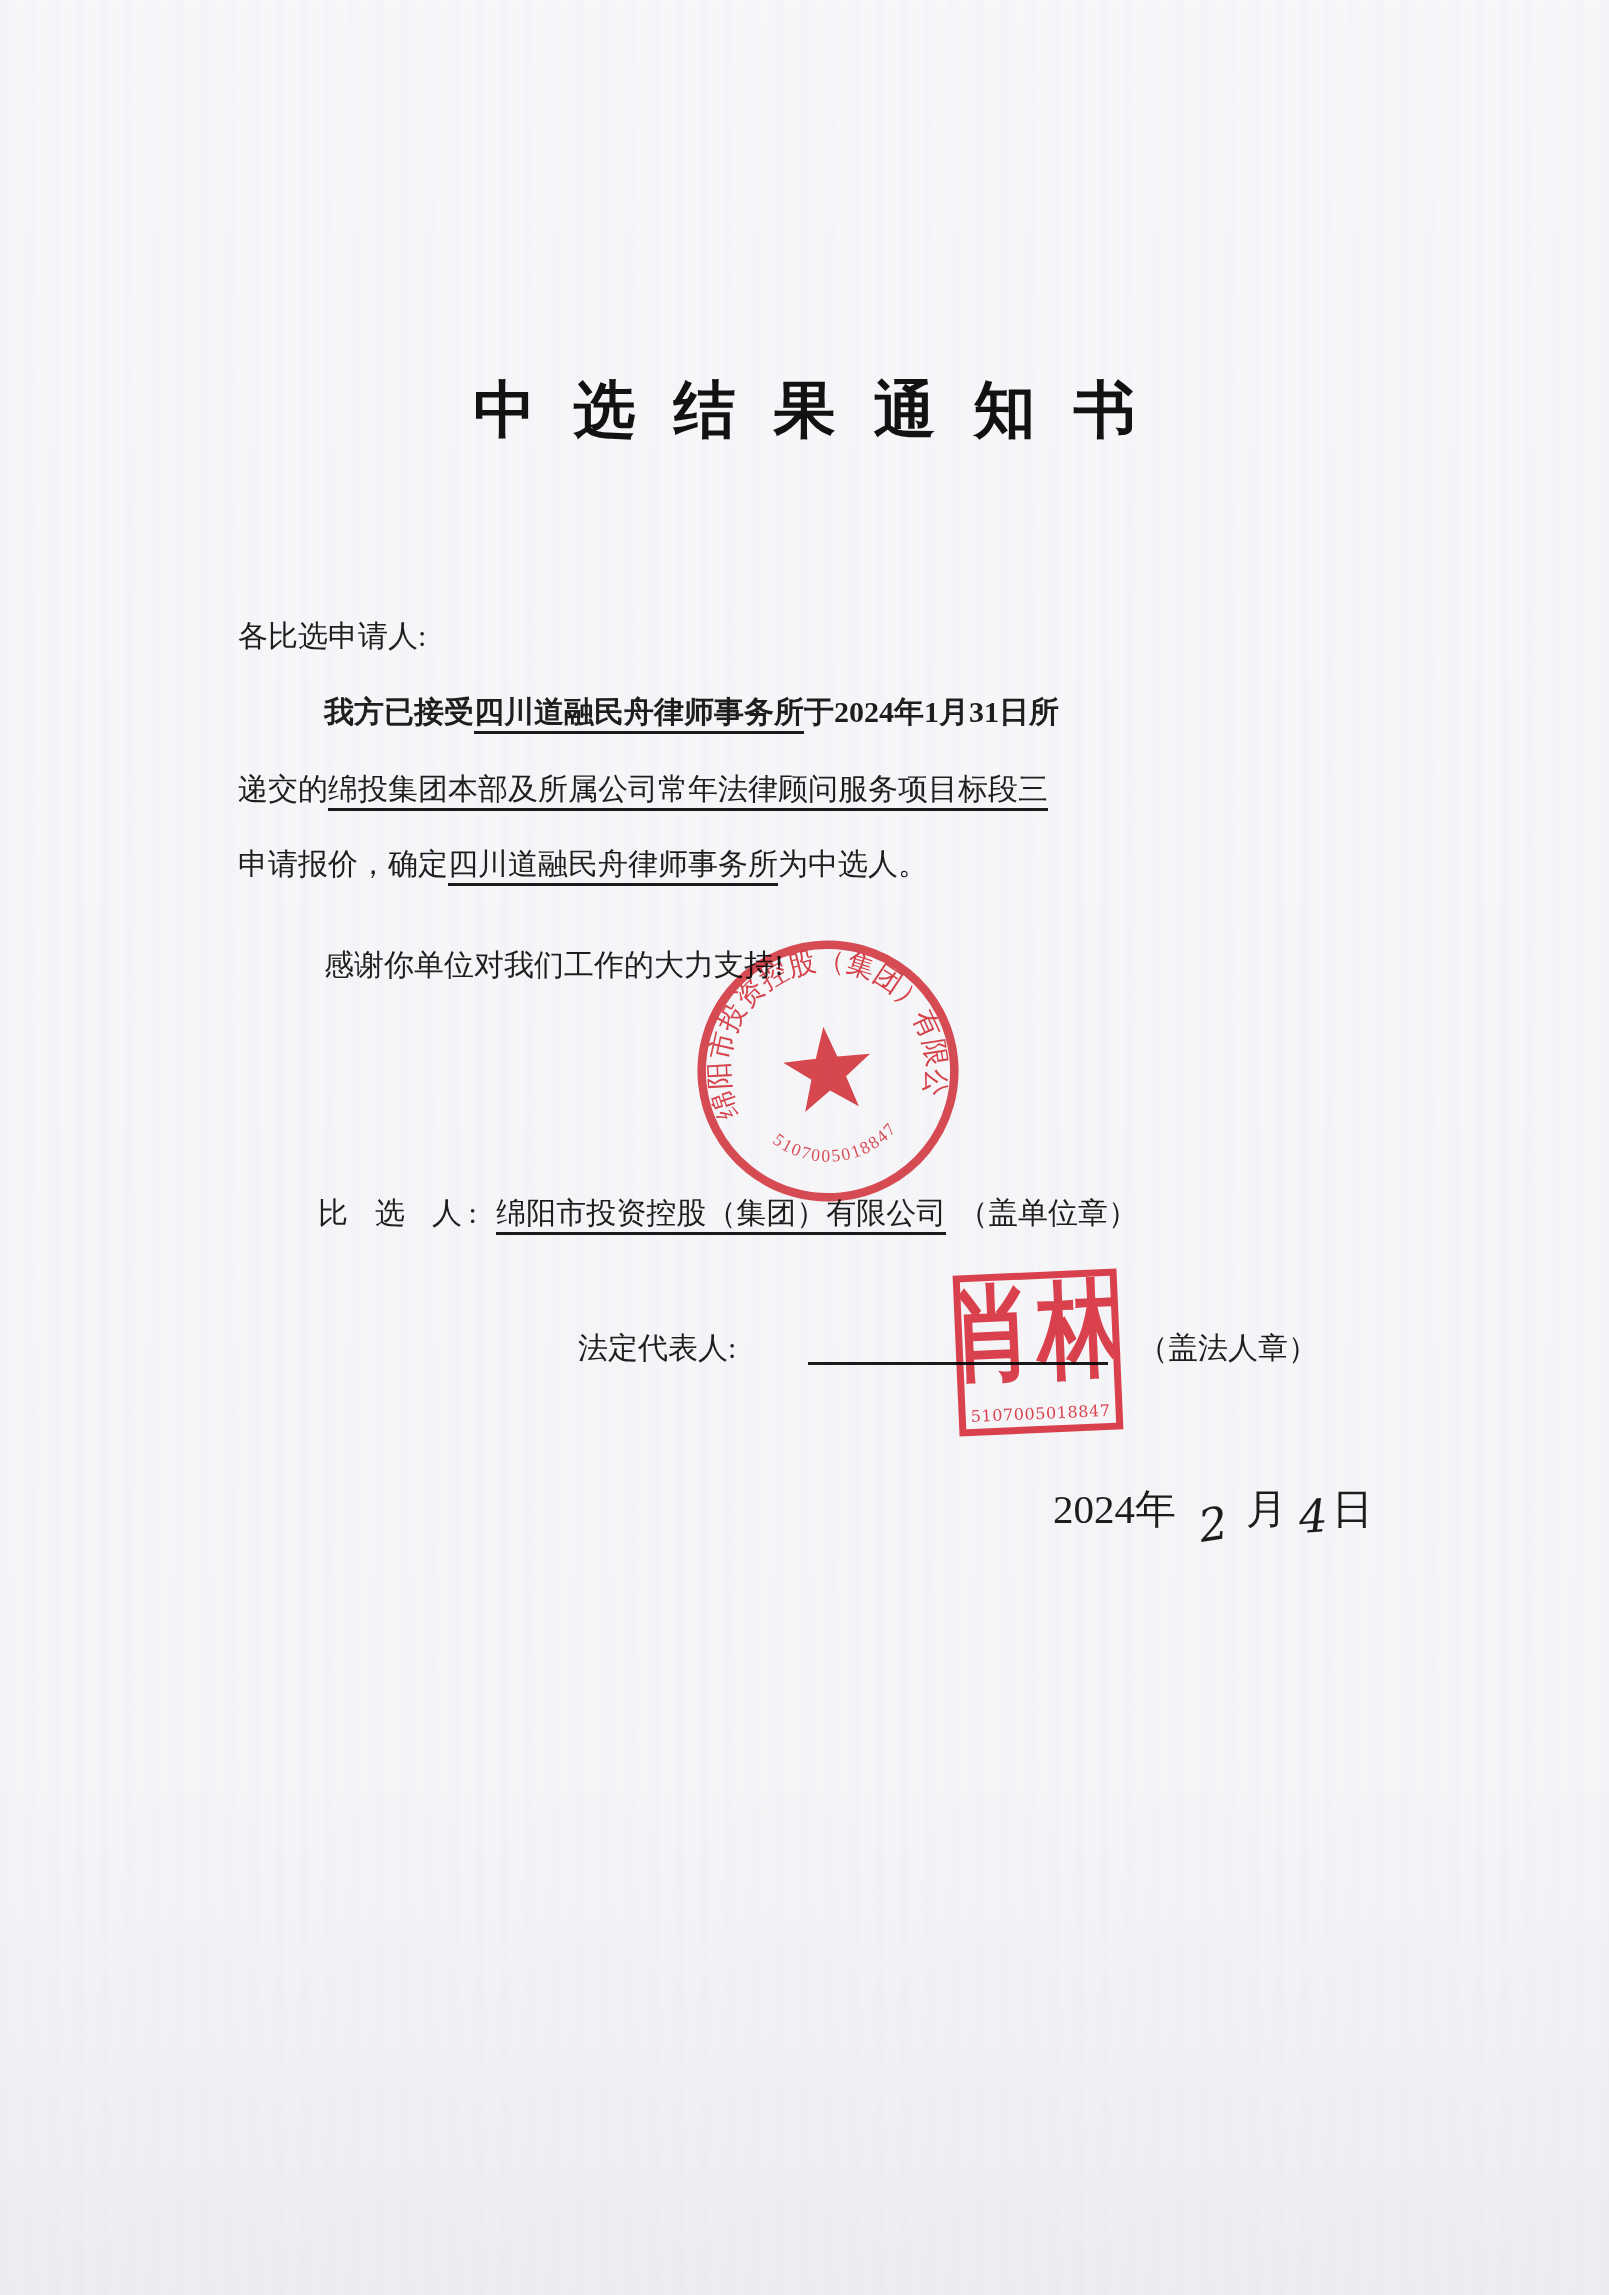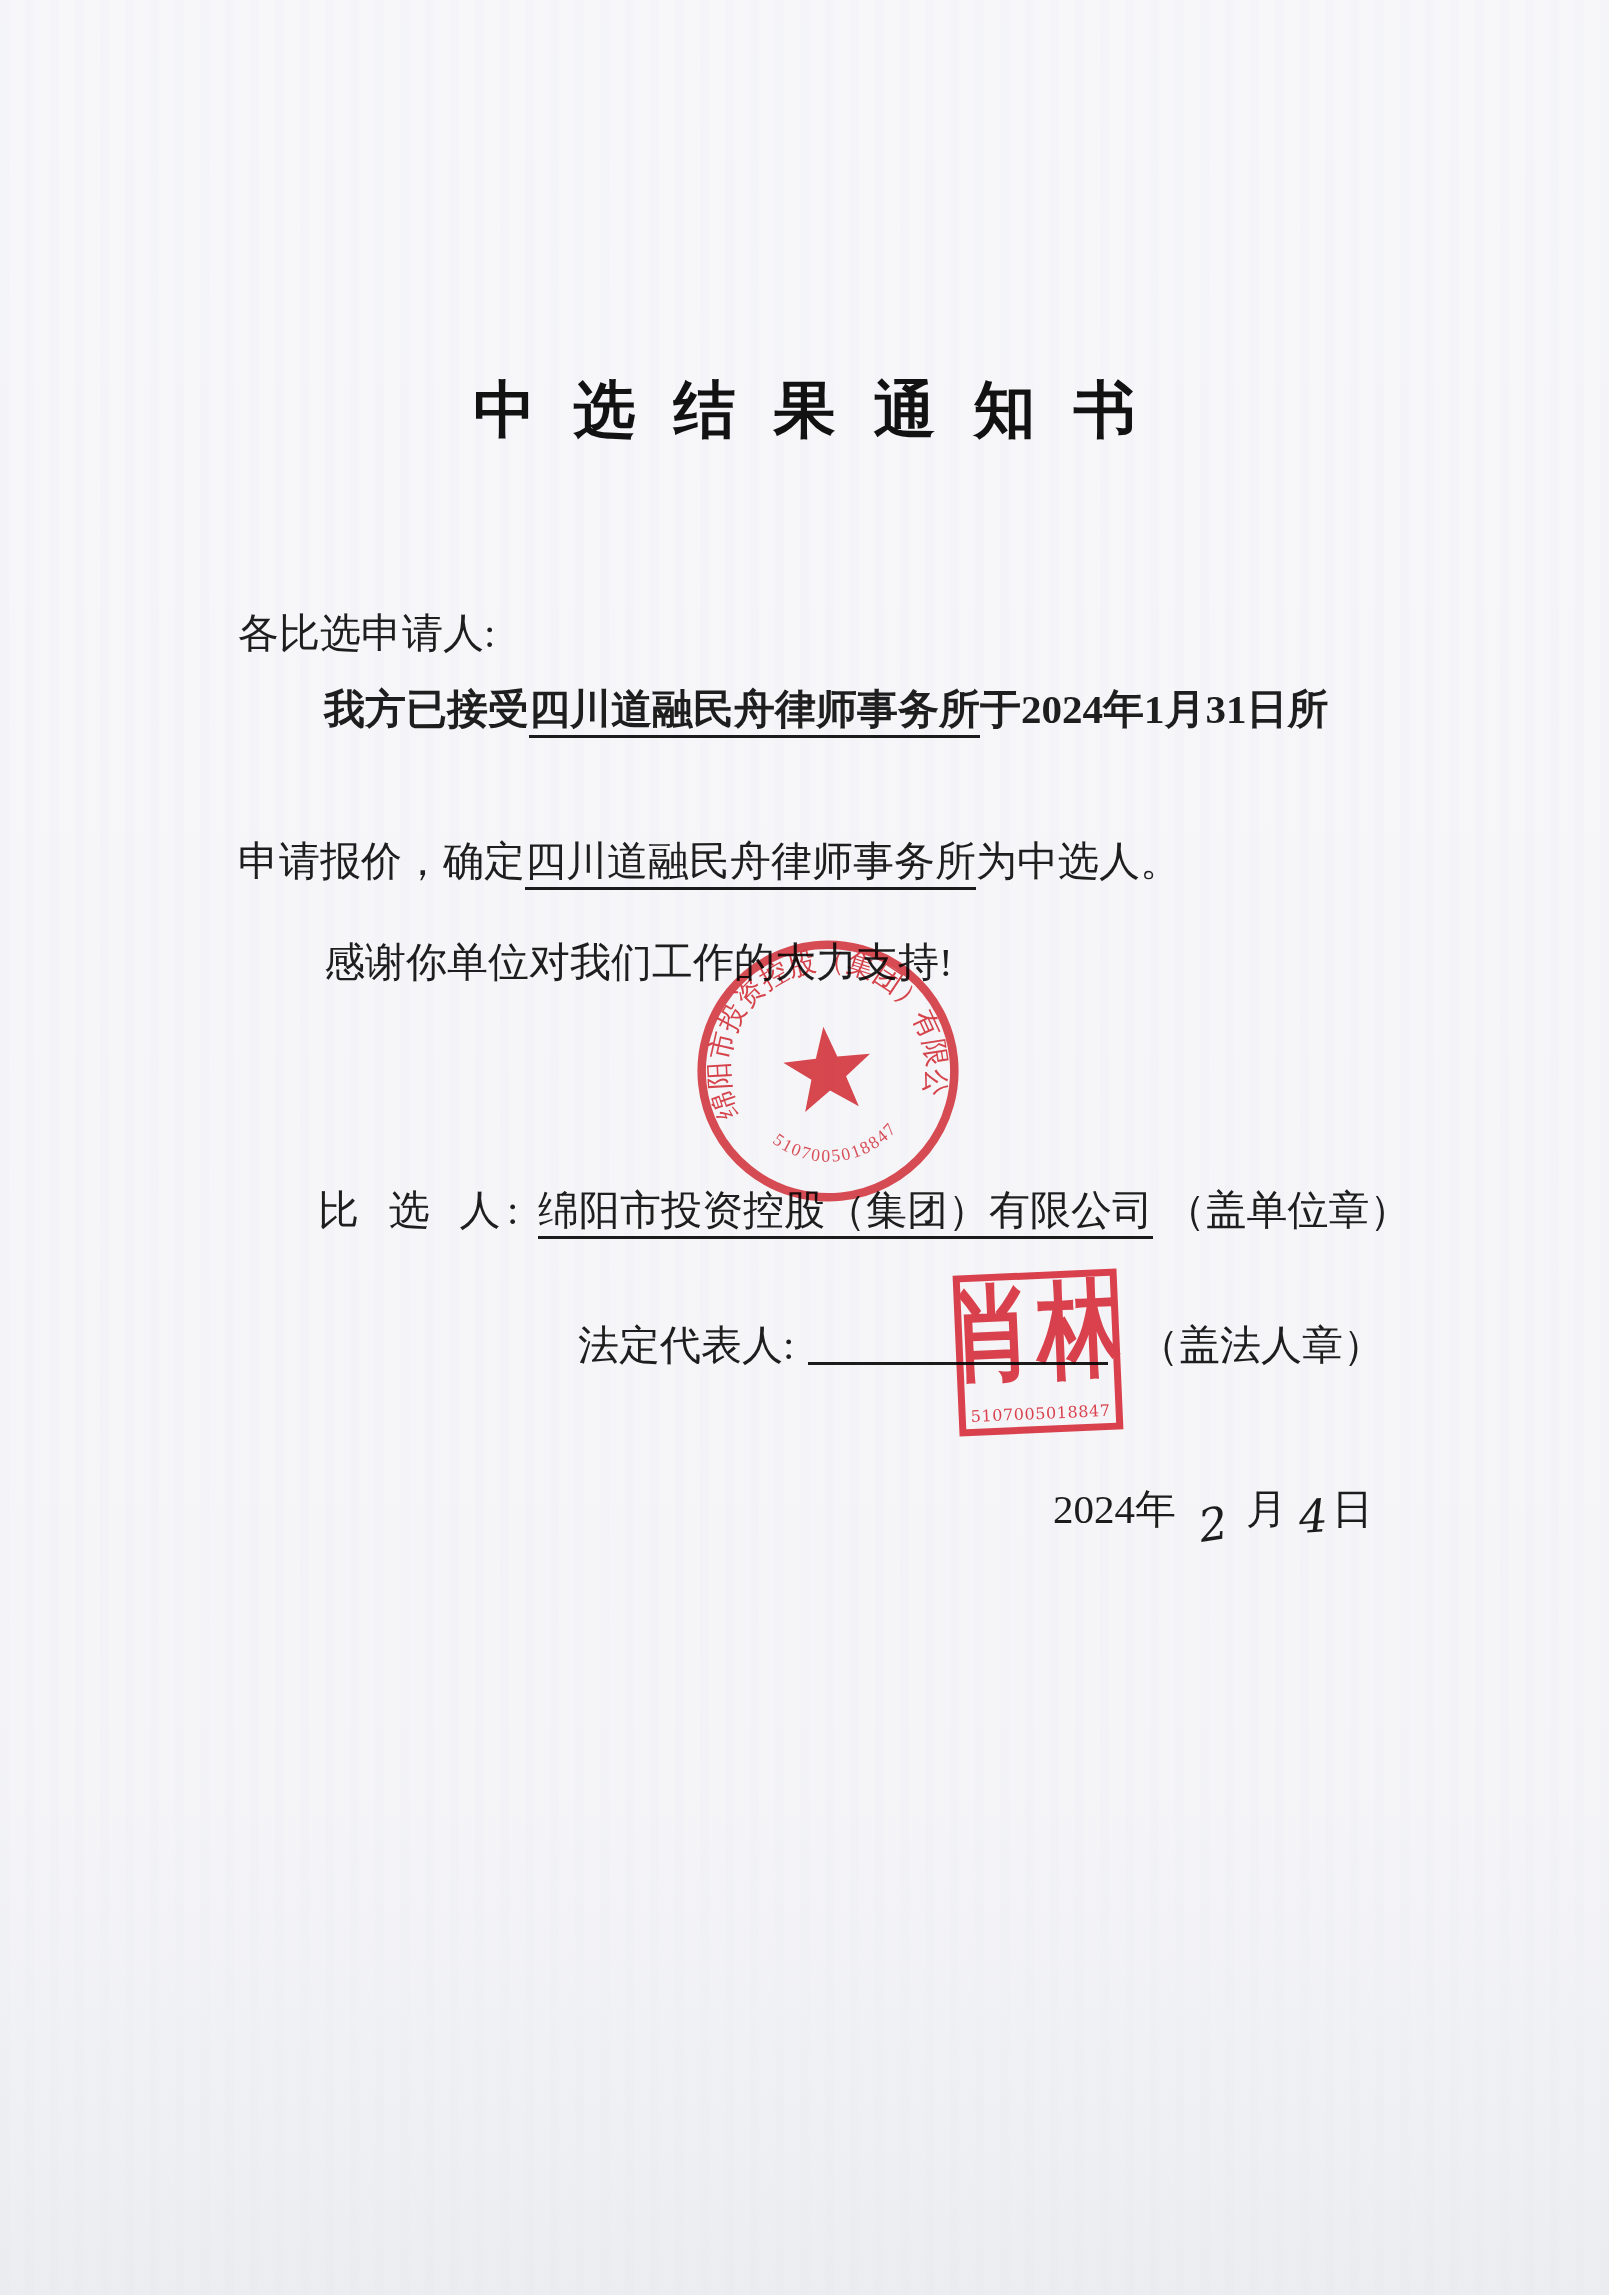--- a/index.html
+++ b/index.html
@@ -22,23 +22,24 @@
     text-align:center;
     font-family:Liberation Mono, monospace;
     font-weight:800;
     font-size:62px;line-height:1.1;
     letter-spacing:38px;padding-left:38px;
     color:#121212;
     white-space:nowrap;
   }
   .line{
     position:absolute;
-    font-size:41px;line-height:1.12;
+    font-size:30px;line-height:1.12;
     white-space:nowrap;
     color:#1e1e1e;
+    margin-top:8px;
   }
   .u{
     border-bottom:3.2px solid #1b1b1b;
     padding-bottom:3.2px;
   }
   .salutation{left:238px;top:611px;}
   .p-line2{left:324px;top:687px;font-weight:bold;}
   .p-line3{left:238px;top:764px;}
   .p-line4{left:238px;top:839px;}
   .p-thanks{left:324px;top:940px;}
@@ -117,20 +118,23 @@
 <div class="page">
 
   <div class="doc-title">中选结果通知书</div>
 
   <div class="line salutation">各比选申请人:</div>
 
   <div class="line p-line2">
     <span>我方已接受</span><span class="u">四川道融民舟律师事务所</span><span>于2024年1月31日所</span>
   </div>
 
+  <div class="line p-line3">
+    <span>递交的</span><span class="u">绵投集团本部及所属公司常年法律顾问服务项目标段三</span>
+  </div>
 
   <div class="line p-line4">
     <span>申请报价，确定</span><span class="u">四川道融民舟律师事务所</span><span>为中选人。</span>
   </div>
 
   <div class="line p-thanks">感谢你单位对我们工作的大力支持!</div>
 
   <div class="line selector-line">
     <span class="selector-label">比 选 人:</span><span class="u selector-company">绵阳市投资控股（集团）有限公司</span><span class="selector-suffix">（盖单位章）</span>
   </div>

